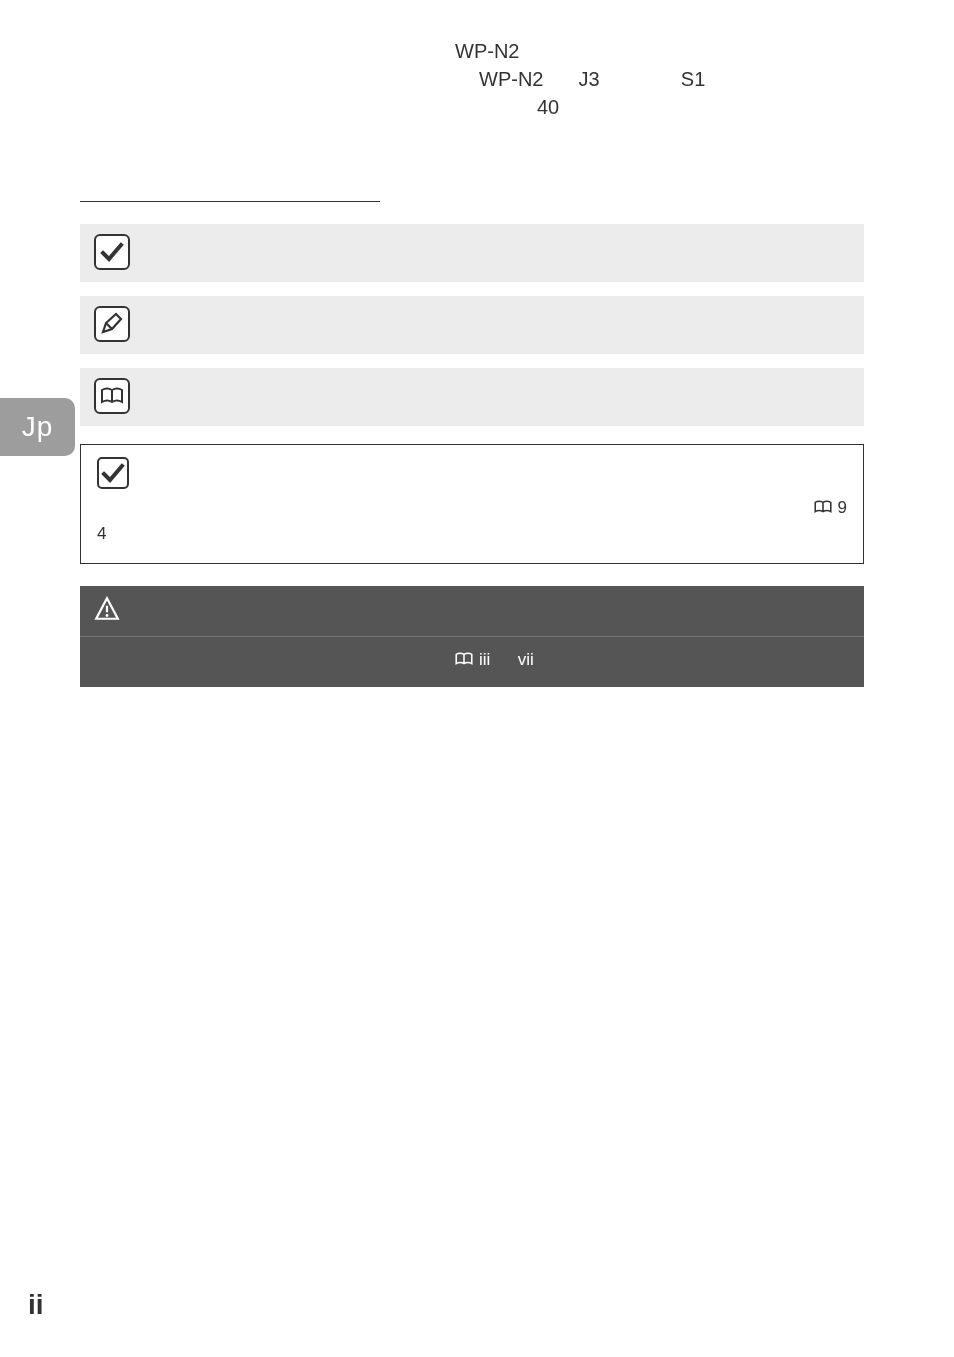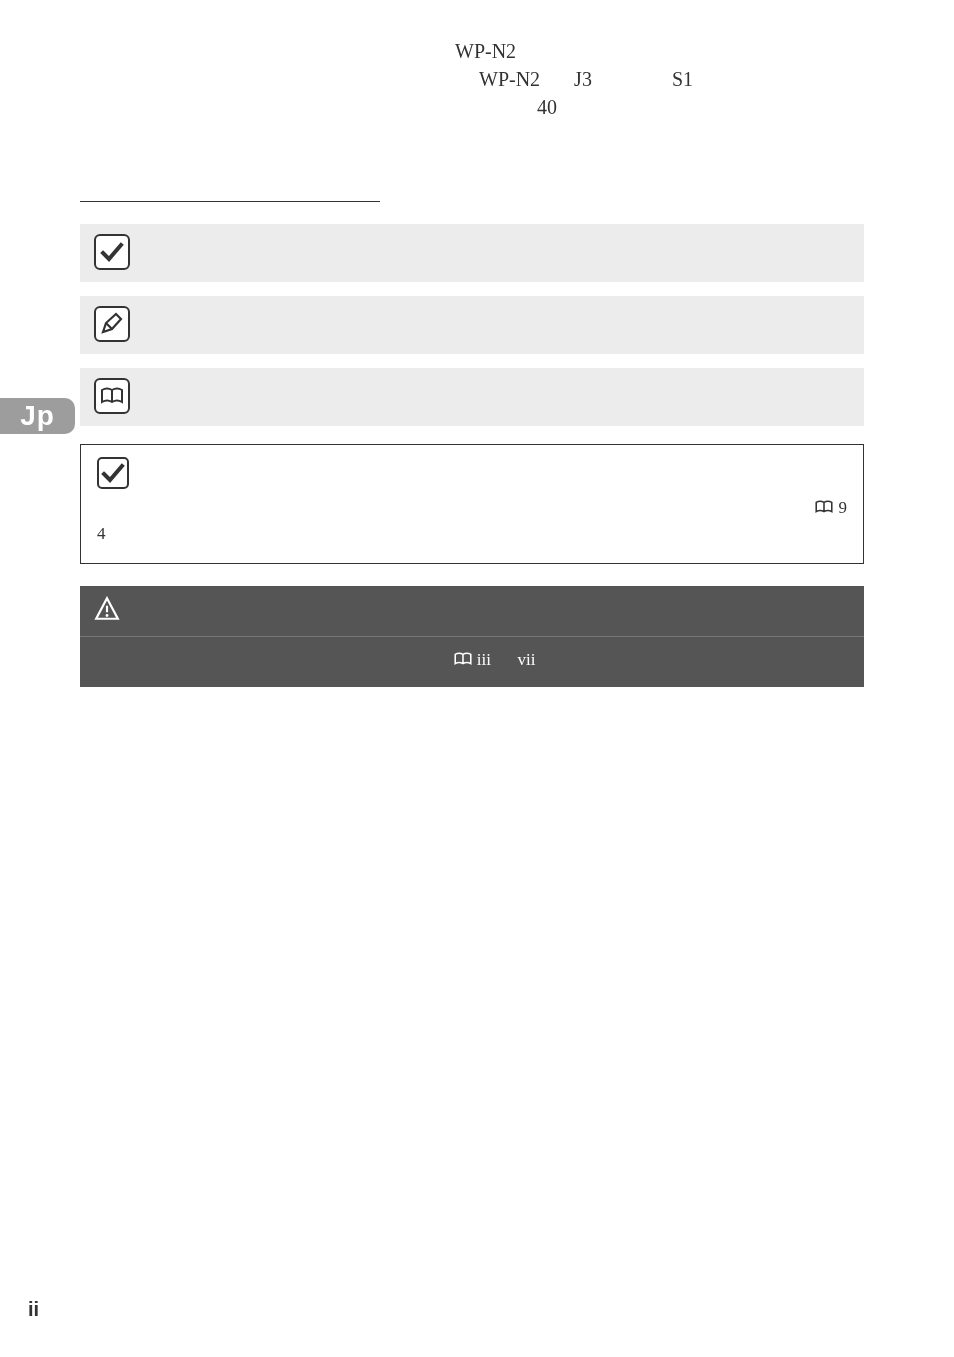--- a/index.html
+++ b/index.html
@@ -8,21 +8,20 @@
     height: 1357px;
     background: #fff;
     font-family: Arial, sans-serif;
     position: relative;
     color: #333;
   }
   .page {
     padding: 37px 90px 2px 80px;
     position: relative;
     height: 100%;
-    font-family: Liberation Serif, serif;
   }
   .intro {
     margin-left: 375px;
     font-size: 20px;
     line-height: 28px;
     font-weight: 300;
   }
   .section-heading {
     margin-top: 80px;
     font-size: 22px;
@@ -102,36 +101,36 @@
     font-size: 17px;
     line-height: 26px;
     margin-left: 44px;
   }
   .tri-icon svg { width: 26px; height: 26px; }
   .lang-tab {
     position: absolute;
     left: 0;
     top: 398px;
     width: 75px;
-    height: 36px;
+    height: 58px;
     background: #9d9d9d;
     border-radius: 0 10px 10px 0;
     color: #fff;
     font-size: 28px;
-    font-weight: 700;
+    font-weight: 400;
     display: flex;
     align-items: center;
     justify-content: center;
     letter-spacing: 1px;
   }
   .page-num {
     position: absolute;
     left: 28px;
     bottom: 36px;
-    font-size: 20px;
+    font-size: 28px;
     font-weight: 700;
     color: #333;
   }
 </style>
 </head>
 <body>
 
 <div class="lang-tab">Jp</div>
 
 <div class="page">

